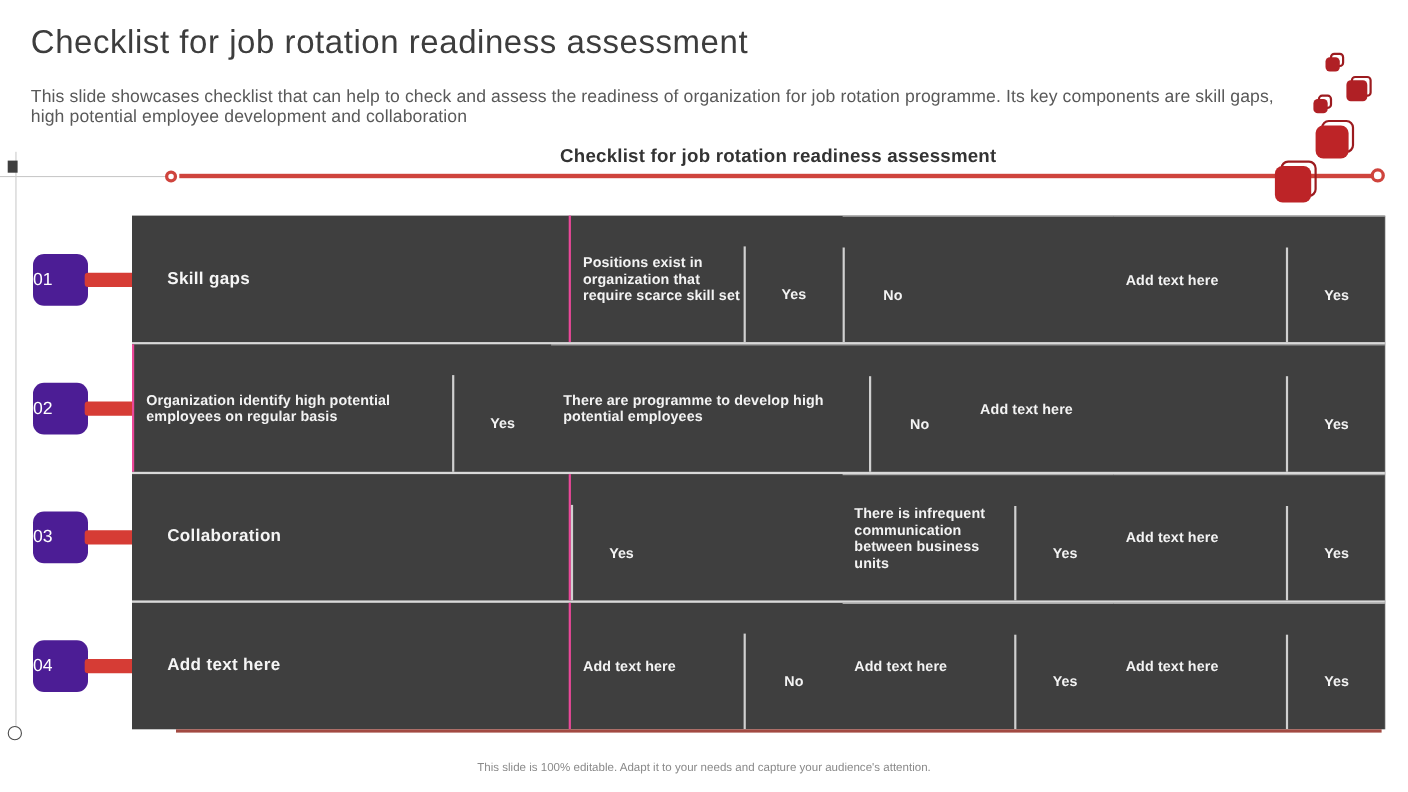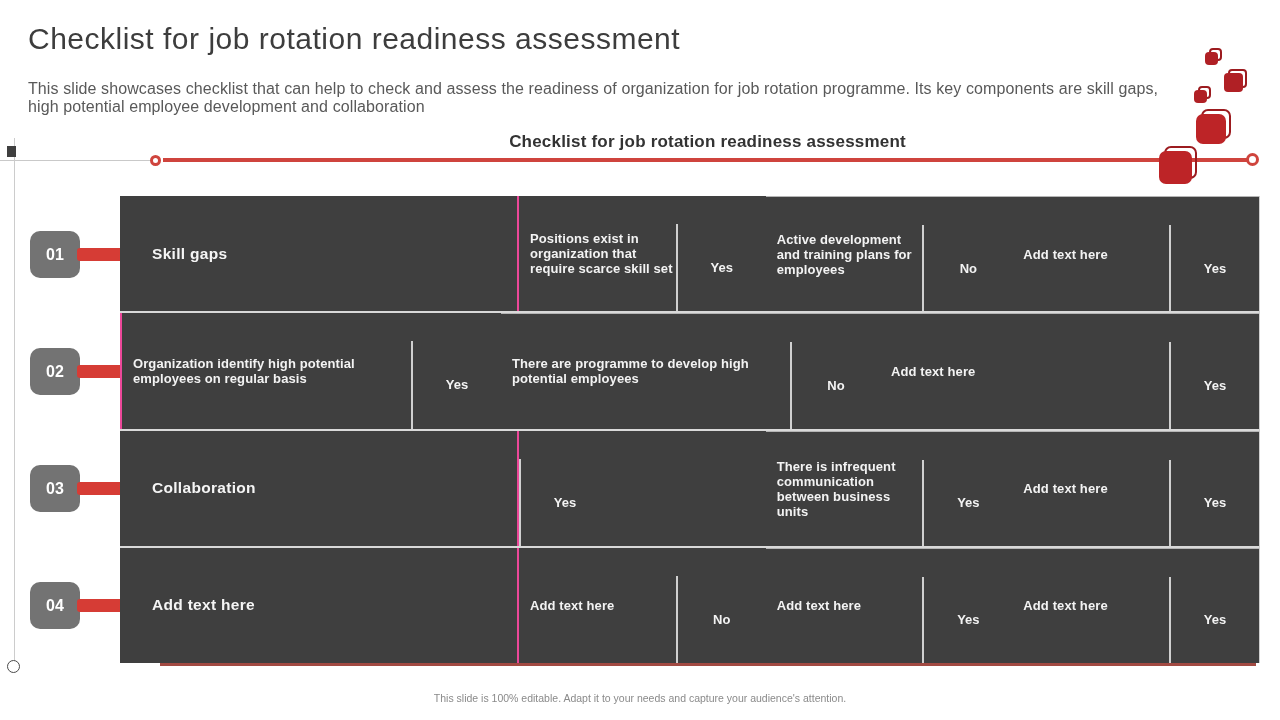--- a/index.html
+++ b/index.html
@@ -93,23 +93,23 @@
   }
   .ans-cell {
     width:90px; display:flex; align-items:center; justify-content:center;
     border-left:2px solid #d0d0d0;
     color:#f3f3f3; font-size:13px;margin-top:28px;
   }
 
   
   .marker {
     position:absolute; left:30px; width:50px; height:47px;
-    background:#737373; border-radius:10px;
-    display:flex; align-items:center; justify-content:center;
-    color:#ffffff; font-size:16px; font-weight:bold;
+    background:#4c1d95; border-radius:10px;
+    display:flex; align-items:center; justify-content:flex-start;
+    color:#ffffff; font-size:16px; font-weight:normal;
   }
   .connector {
     position:absolute; left:77px; width:48px; height:13px;
     background:#d63c35; border-radius:3px;
   }
   .m1 { top:231px; }  .c1 { top:248px; }
   .m2 { top:348px; }  .c2 { top:365px; }
   .m3 { top:465px; }  .c3 { top:482px; }
   .m4 { top:582px; }  .c4 { top:599px; }
 </style>
@@ -157,21 +157,20 @@
 <div class="table">
 
   <div class="group">
     <div class="cat-cell">Skill gaps</div>
     <div class="rows">
       <div class="row">
         <div class="desc-cell">Positions exist in organization that require scarce skill set</div>
         <div class="ans-cell">Yes</div>
       </div>
       <div class="row">
-        <div class="desc-cell">Active development and training plans for employees</div>
         <div class="ans-cell">No</div>
       </div>
       <div class="row">
         <div class="desc-cell">Add text here</div>
         <div class="ans-cell">Yes</div>
       </div>
     </div>
   </div>
 
   <div class="group">

